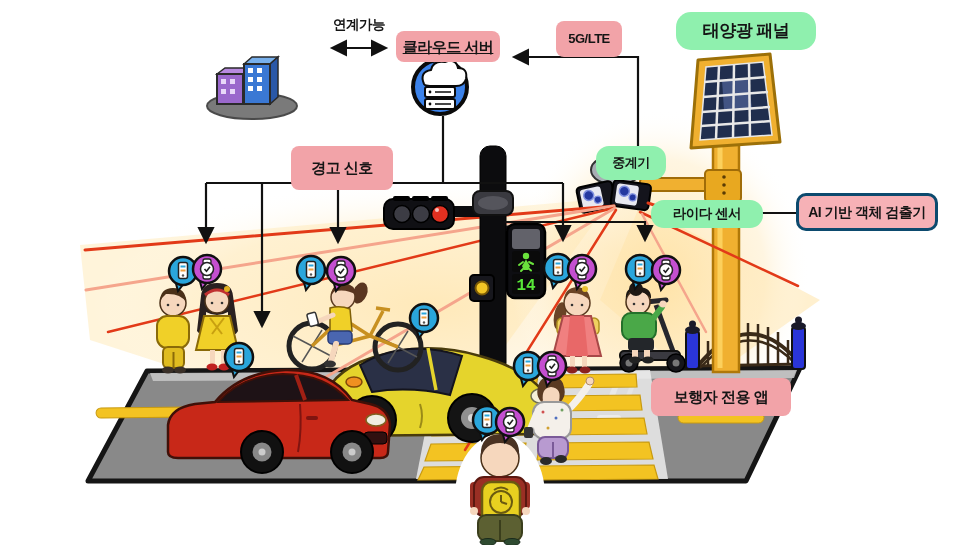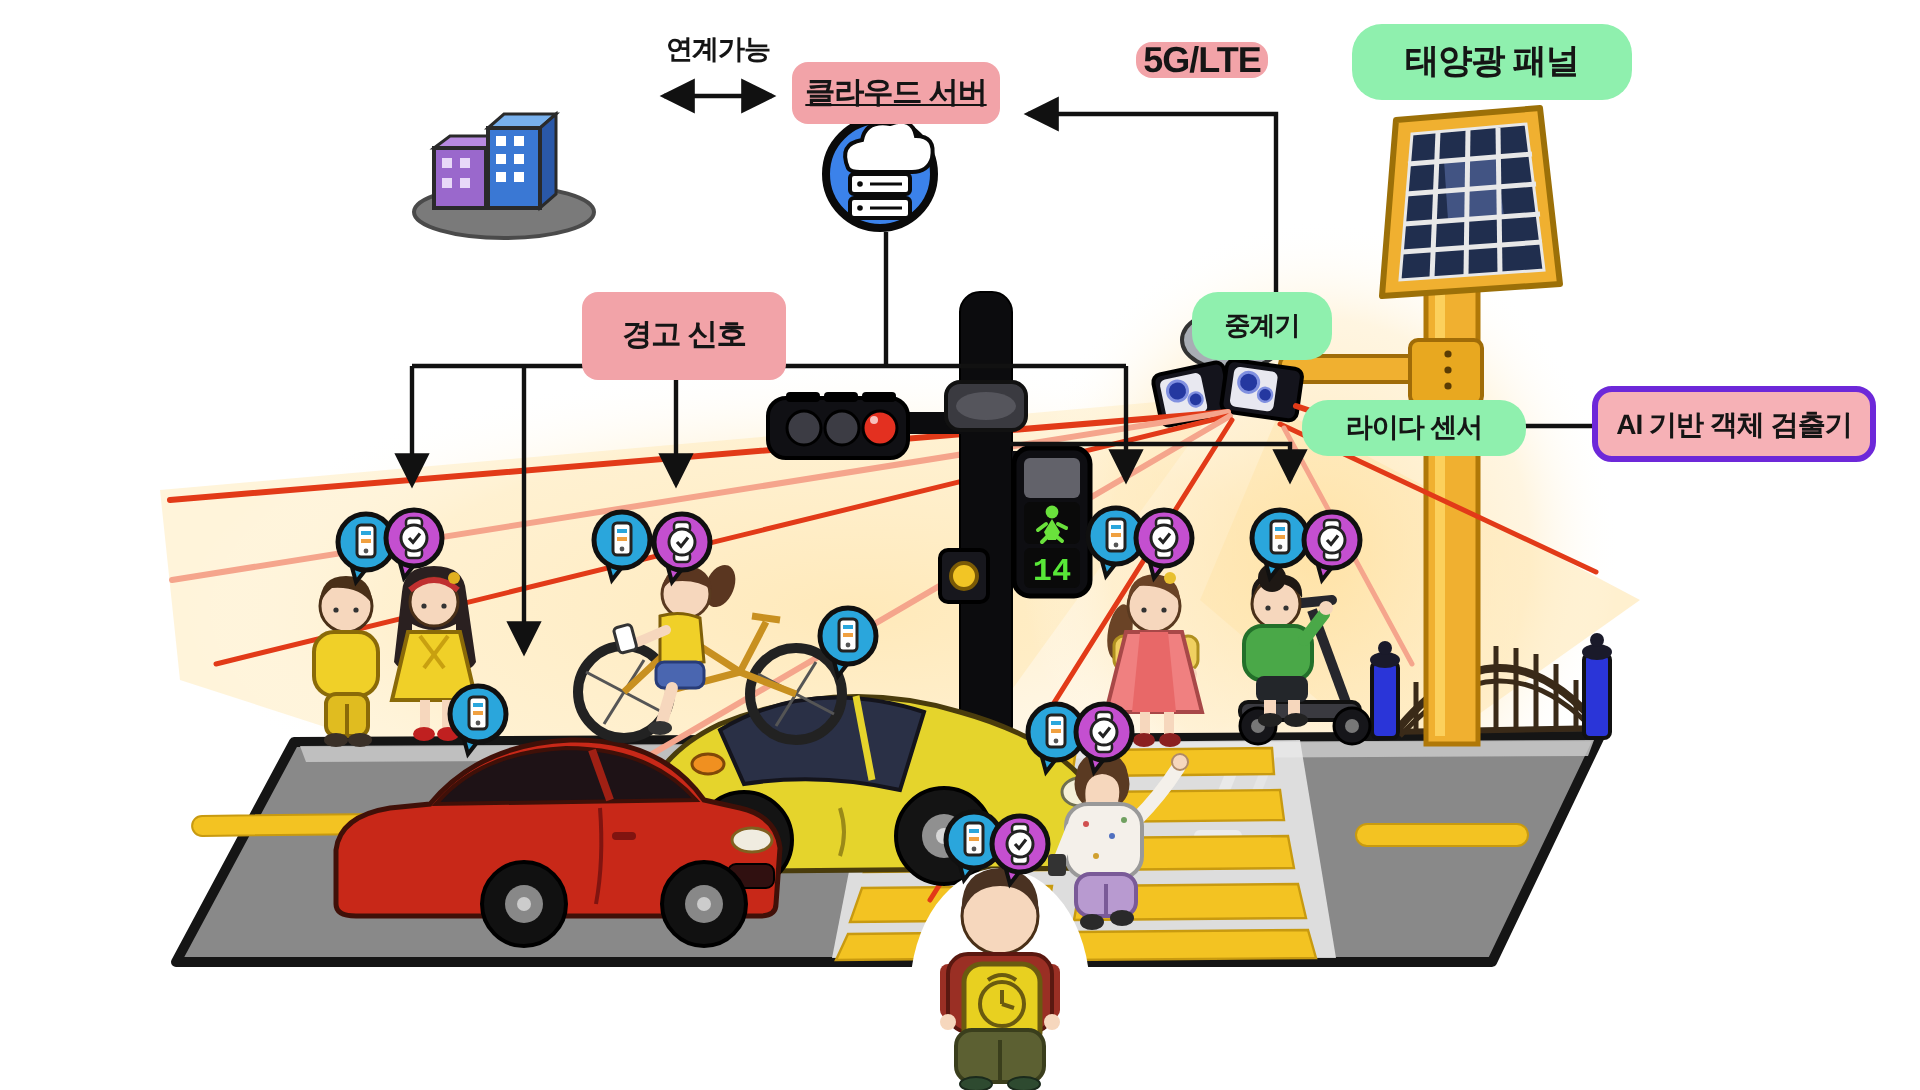--- a/index.html
+++ b/index.html
@@ -2,21 +2,21 @@
 <html><head>
 <meta charset="utf-8">
 <style>
   html,body{margin:0;padding:0;background:#ffffff;}
   .stage{position:relative;width:960px;height:545px;background:#ffffff;overflow:hidden;
          font-family:"Liberation Sans",sans-serif;}
   .scene{position:absolute;left:0;top:0;}
   .lbl{position:absolute;display:flex;align-items:center;justify-content:center;
        font-weight:bold;color:#151515;text-align:center;line-height:1.05;letter-spacing:-0.5px;}
   .pink{background:#f2a3a8;border-radius:8px;}
-  .pinkb{background:#f6b1b6;border:3px solid #6d28d9;border-radius:10px;}
+  .pinkb{background:#f6b1b6;border:3px solid #0c4a6e;border-radius:10px;}
   .green{background:#8ff0ae;border-radius:15px;}
   .plain{background:transparent;}
 </style>
 </head>
 <body>
 
 <div class="stage">
 
 <svg class="scene" width="960" height="545" viewBox="0 0 960 545">
   <defs>
@@ -414,20 +414,21 @@
     <path d="M563,183 V240" marker-end="url(#arr)"></path>
     <path d="M505,222 H645 V240" marker-end="url(#arr)"></path>
     <path d="M638,148 V57 H514" marker-end="url(#arr)"></path>
     <path d="M332,48 H386" marker-start="url(#arr)" marker-end="url(#arr)"></path>
     <path d="M796,213 H742" marker-end="url(#arr)"></path>
   </g>
 </svg>
 
 <div class="lbl plain" style="left:324px;top:16px;width:70px;height:18px;font-size:13.5px;">연계가능</div>
 <div class="lbl pink" style="left:396px;top:31px;width:104px;height:31px;font-size:15px;text-decoration:underline;">클라우드 서버</div>
-<div class="lbl pink" style="left:568px;top:21px;width:66px;height:18px;font-size:18px;">5G/LTE</div>
+<div class="lbl pink" style="left:556px;top:21px;width:66px;height:36px;font-size:13px;">5G/LTE</div>
 <div class="lbl green" style="left:676px;top:12px;width:140px;height:38px;font-size:17px;">태양광 패널</div>
 <div class="lbl pink" style="left:271px;top:146px;width:102px;height:44px;font-size:15px;margin-left:20px;">경고 신호</div>
 <div class="lbl green" style="left:596px;top:146px;width:70px;height:34px;font-size:13px;border-radius:13px;">중계기</div>
 <div class="lbl green" style="left:651px;top:200px;width:112px;height:28px;font-size:13.5px;border-radius:13px;">라이다 센서</div>
 <div class="lbl pinkb" style="left:796px;top:193px;width:136px;height:32px;font-size:14px;">AI 기반 객체 검출기</div>
+<div class="lbl pink" style="left:651px;top:378px;width:140px;height:38px;font-size:15px;">보행자 전용 앱</div>
 
 </div>
 
 </body></html>

